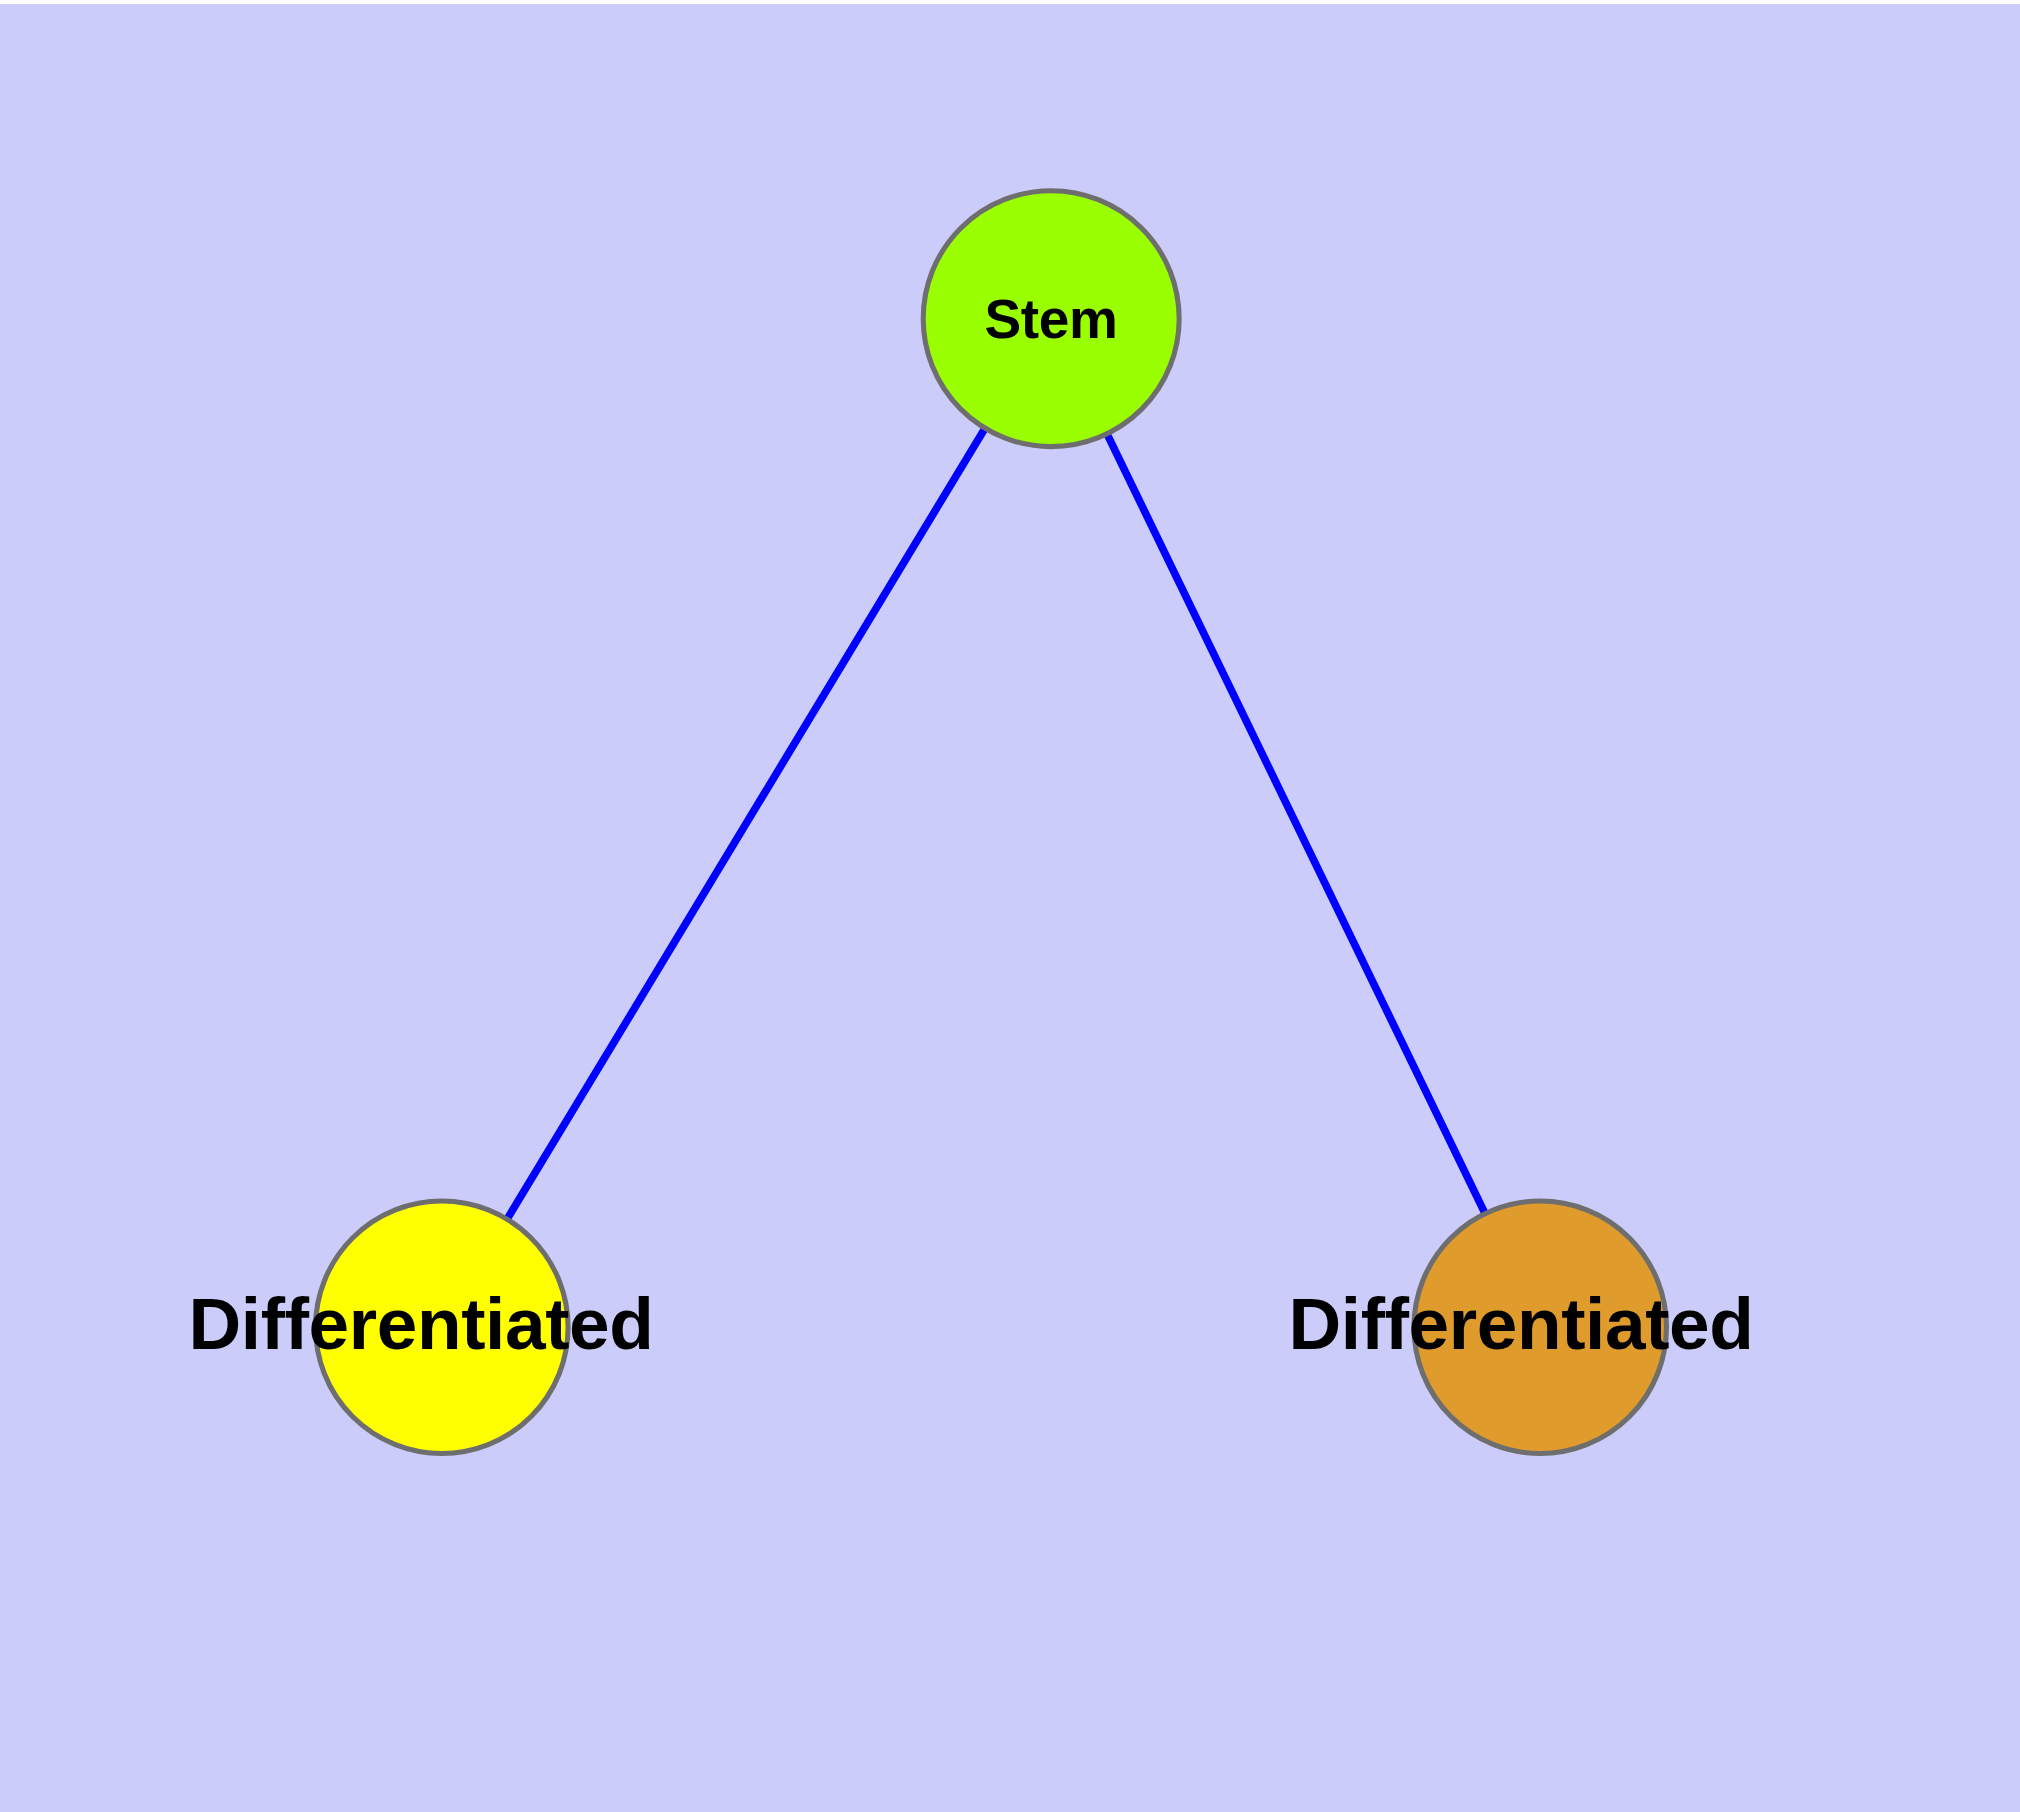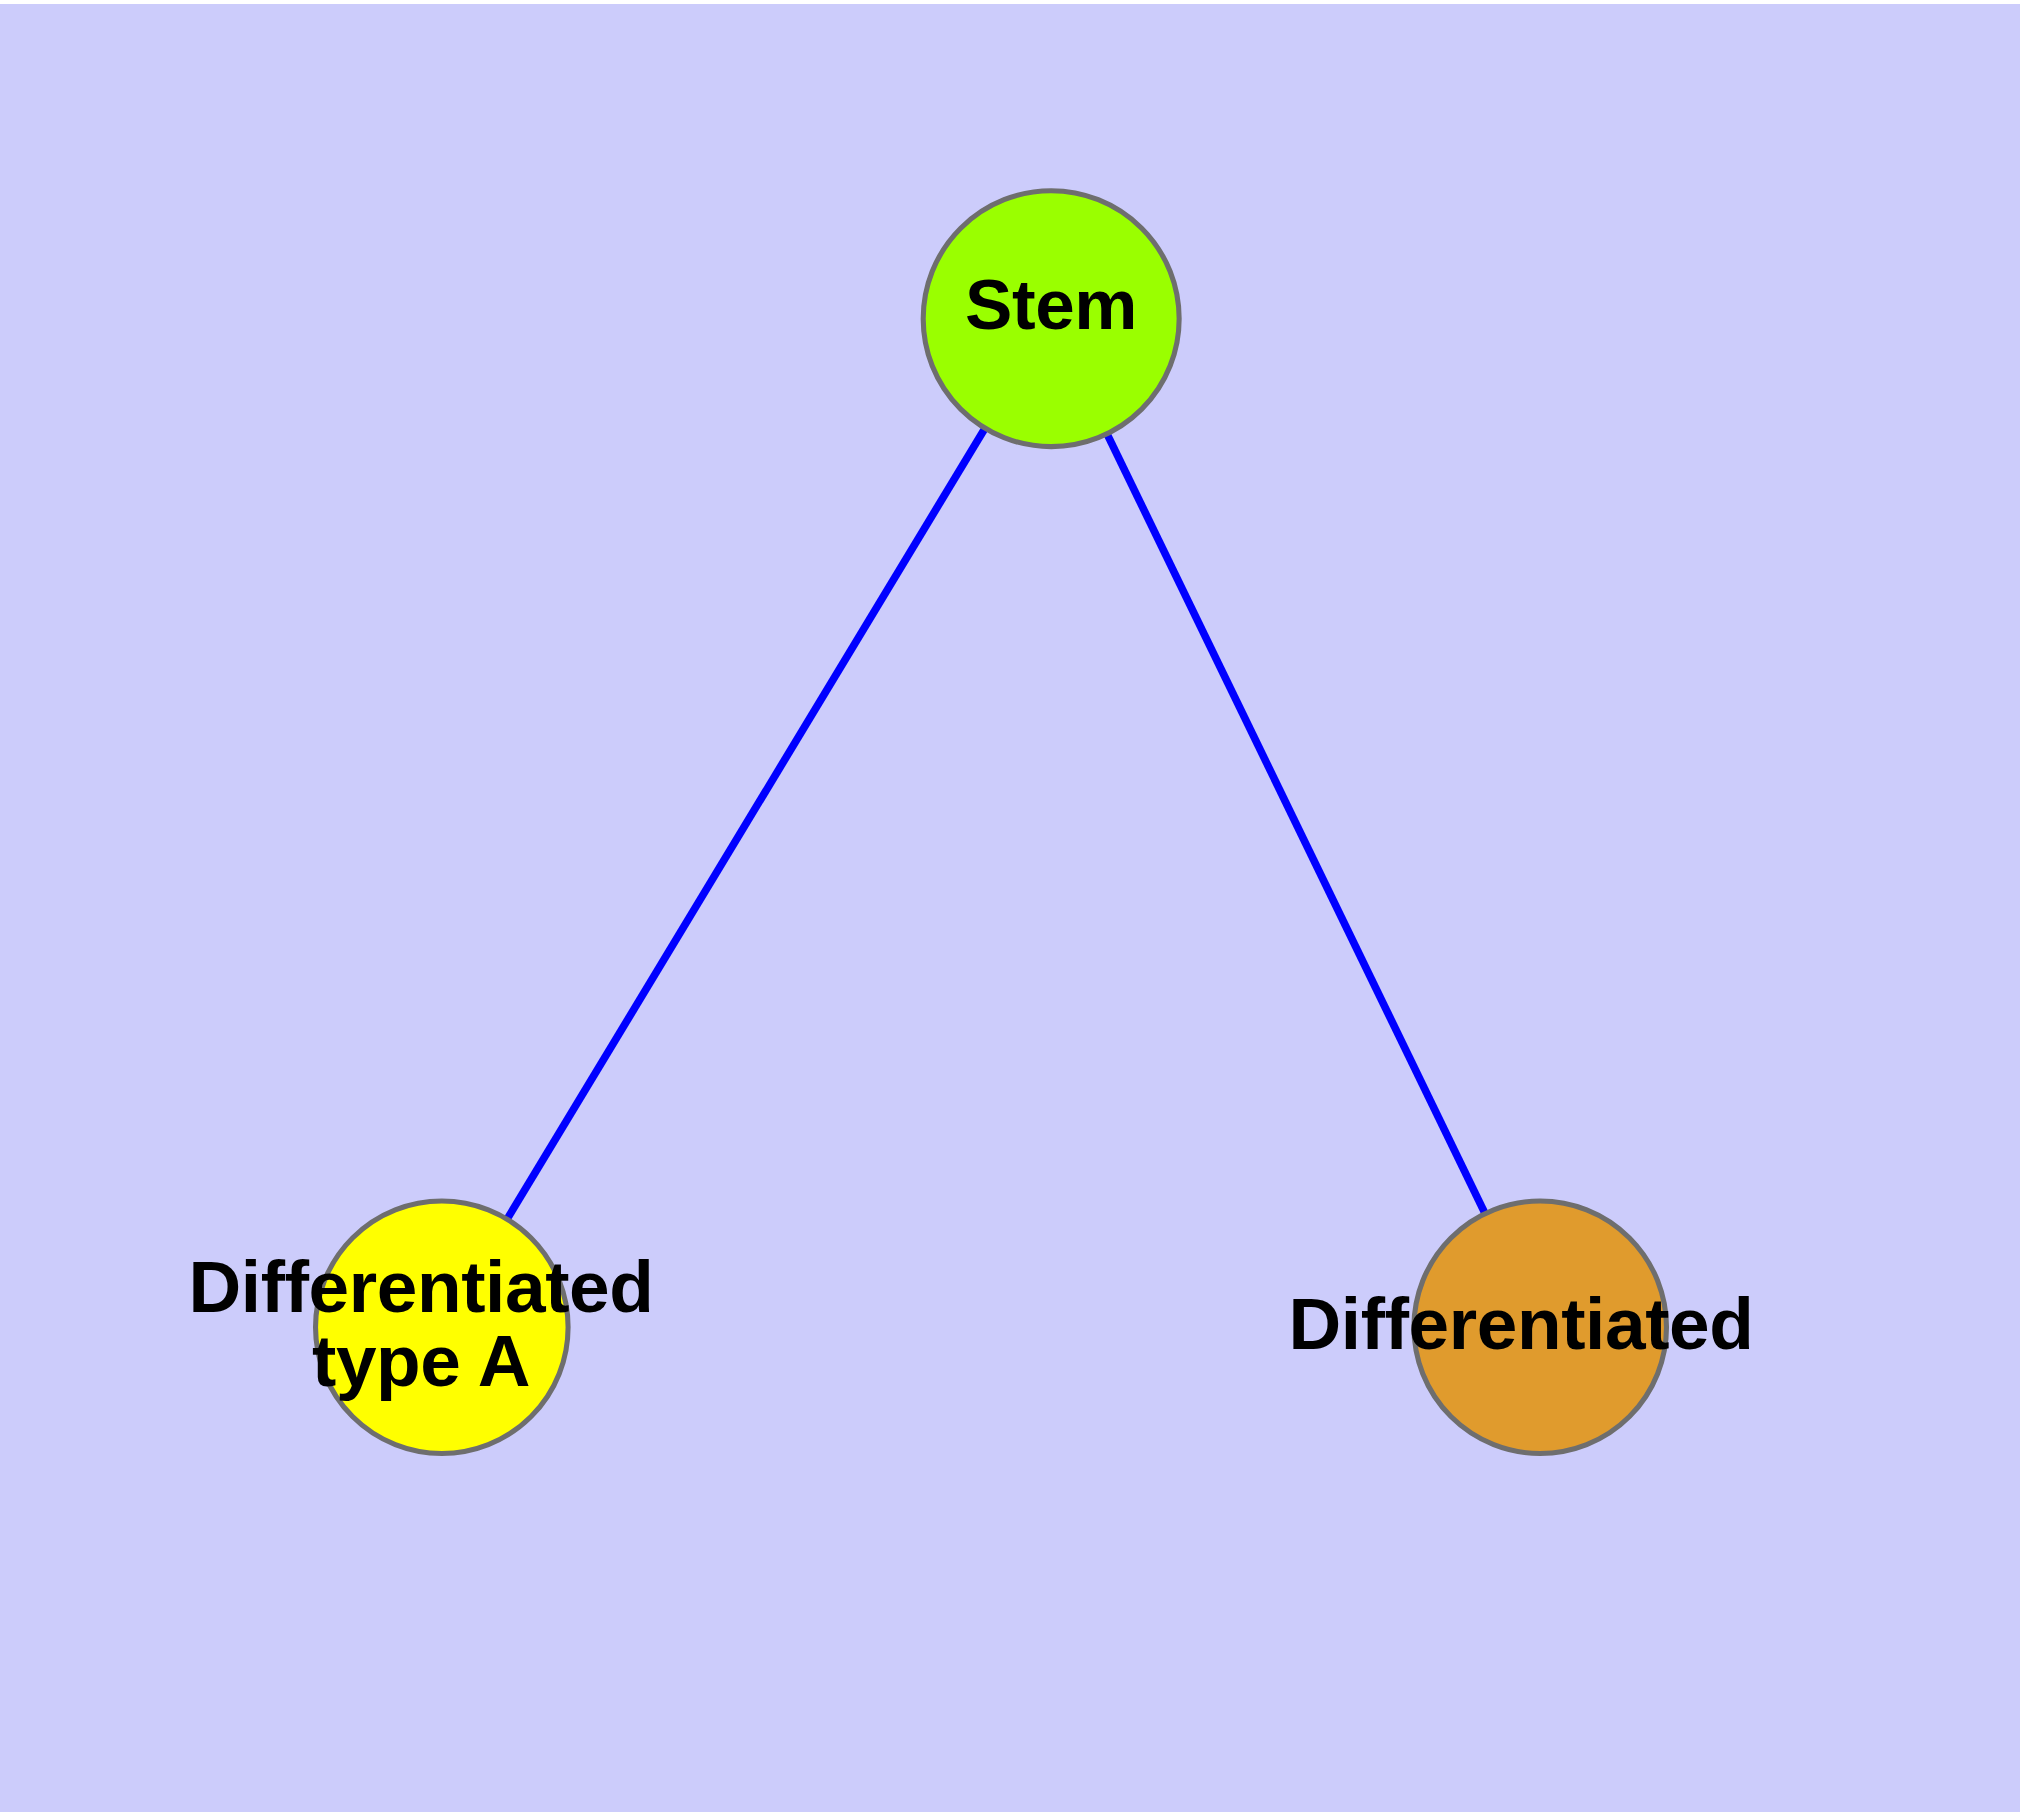--- a/index.html
+++ b/index.html
@@ -34,23 +34,23 @@
     position: absolute;
     text-align: center;
     font-weight: bold;
     color: #000000;
     line-height: 1.02;
     white-space: pre;
     pointer-events: none;
     letter-spacing: -0.4px;
   }
   .label-stem {
-    font-size: 71px;
+    font-size: 55px;
     left: 1051px;
-    top: 305px;
+    top: 319px;
     transform: translate(-50%, -50%);
   }
   .label-a {
     font-size: 73px;
     left: 421px;
     top: 1324px;
     transform: translate(-50%, -50%);
   }
   .label-b {
     font-size: 73px;
@@ -75,18 +75,18 @@
 
     <g>
       <circle cx="1240" cy="376" r="151" fill="#9aff00" stroke="#6e6e6e" stroke-width="6"></circle>
       <circle cx="521" cy="1566" r="149" fill="#ffff00" stroke="#6e6e6e" stroke-width="6"></circle>
       <circle cx="1817" cy="1566" r="149" fill="#e09b2d" stroke="#6e6e6e" stroke-width="6"></circle>
     </g>
   </svg>
 
   <div class="node-label label-stem"><span>Stem</span></div>
 
-  <div class="node-label label-a"><span>Differentiated</span><br><span>type A</span></div>
+  <div class="node-label label-a"><span>Differentiated</span><br></div>
 
   <div class="node-label label-b"><span>Differentiated</span><br></div>
 
 </div>
 
 
 </body></html>

